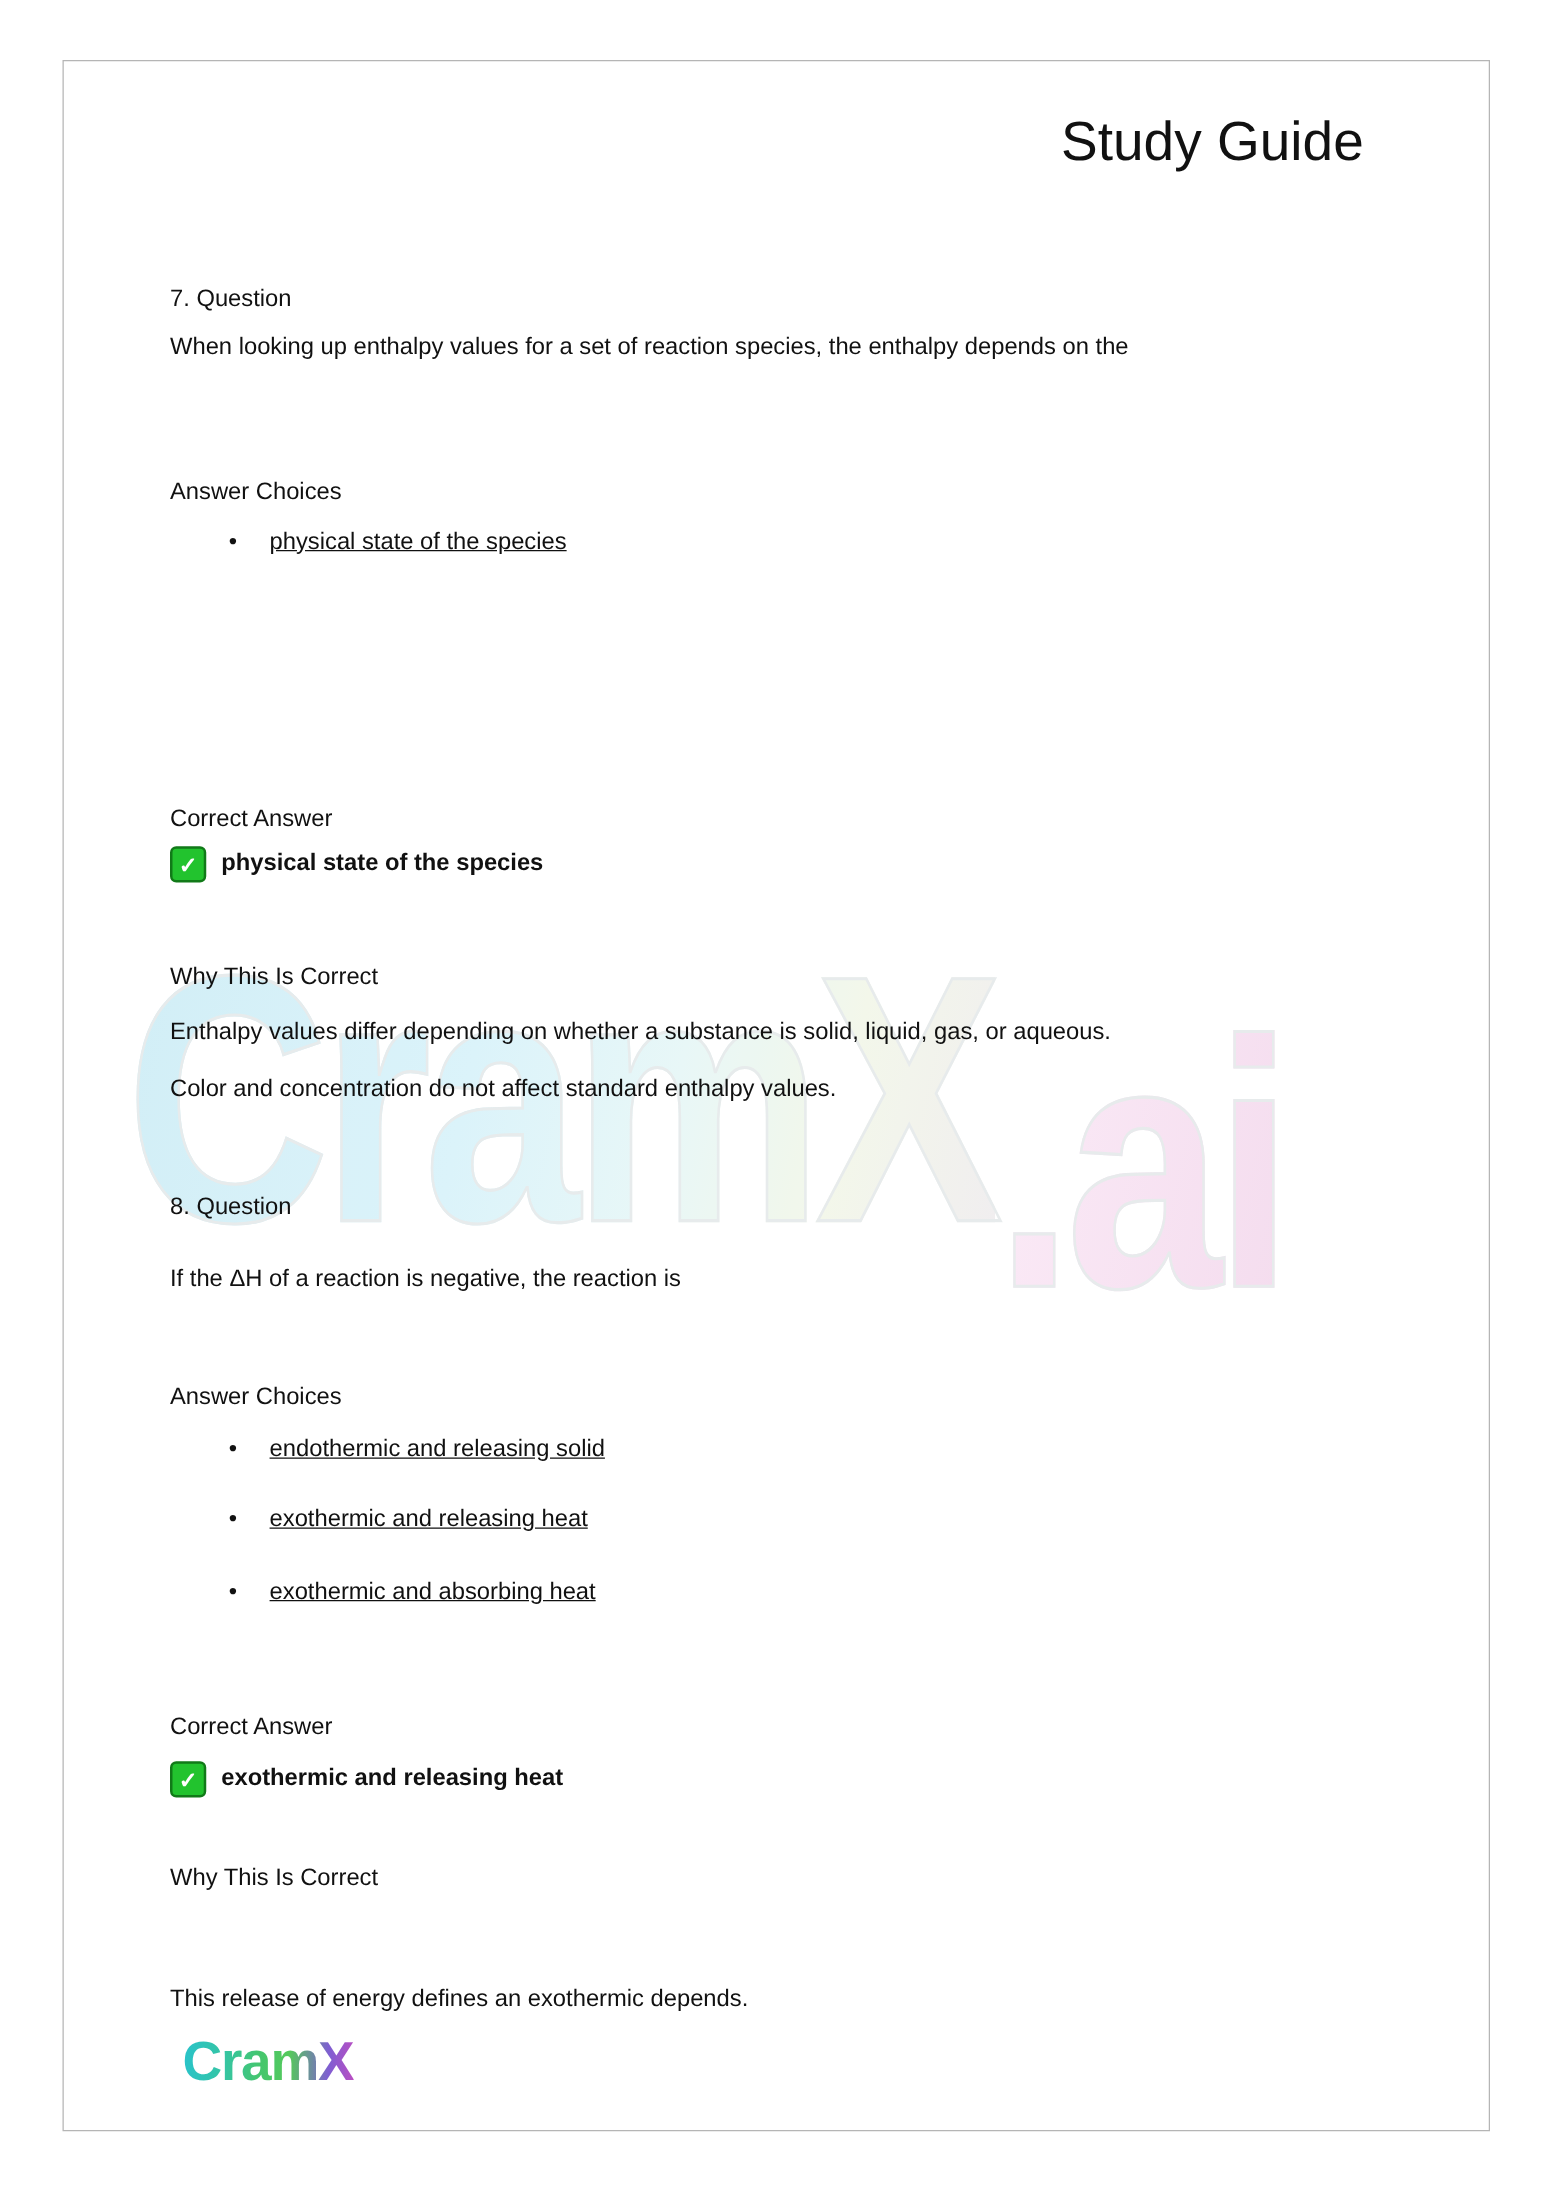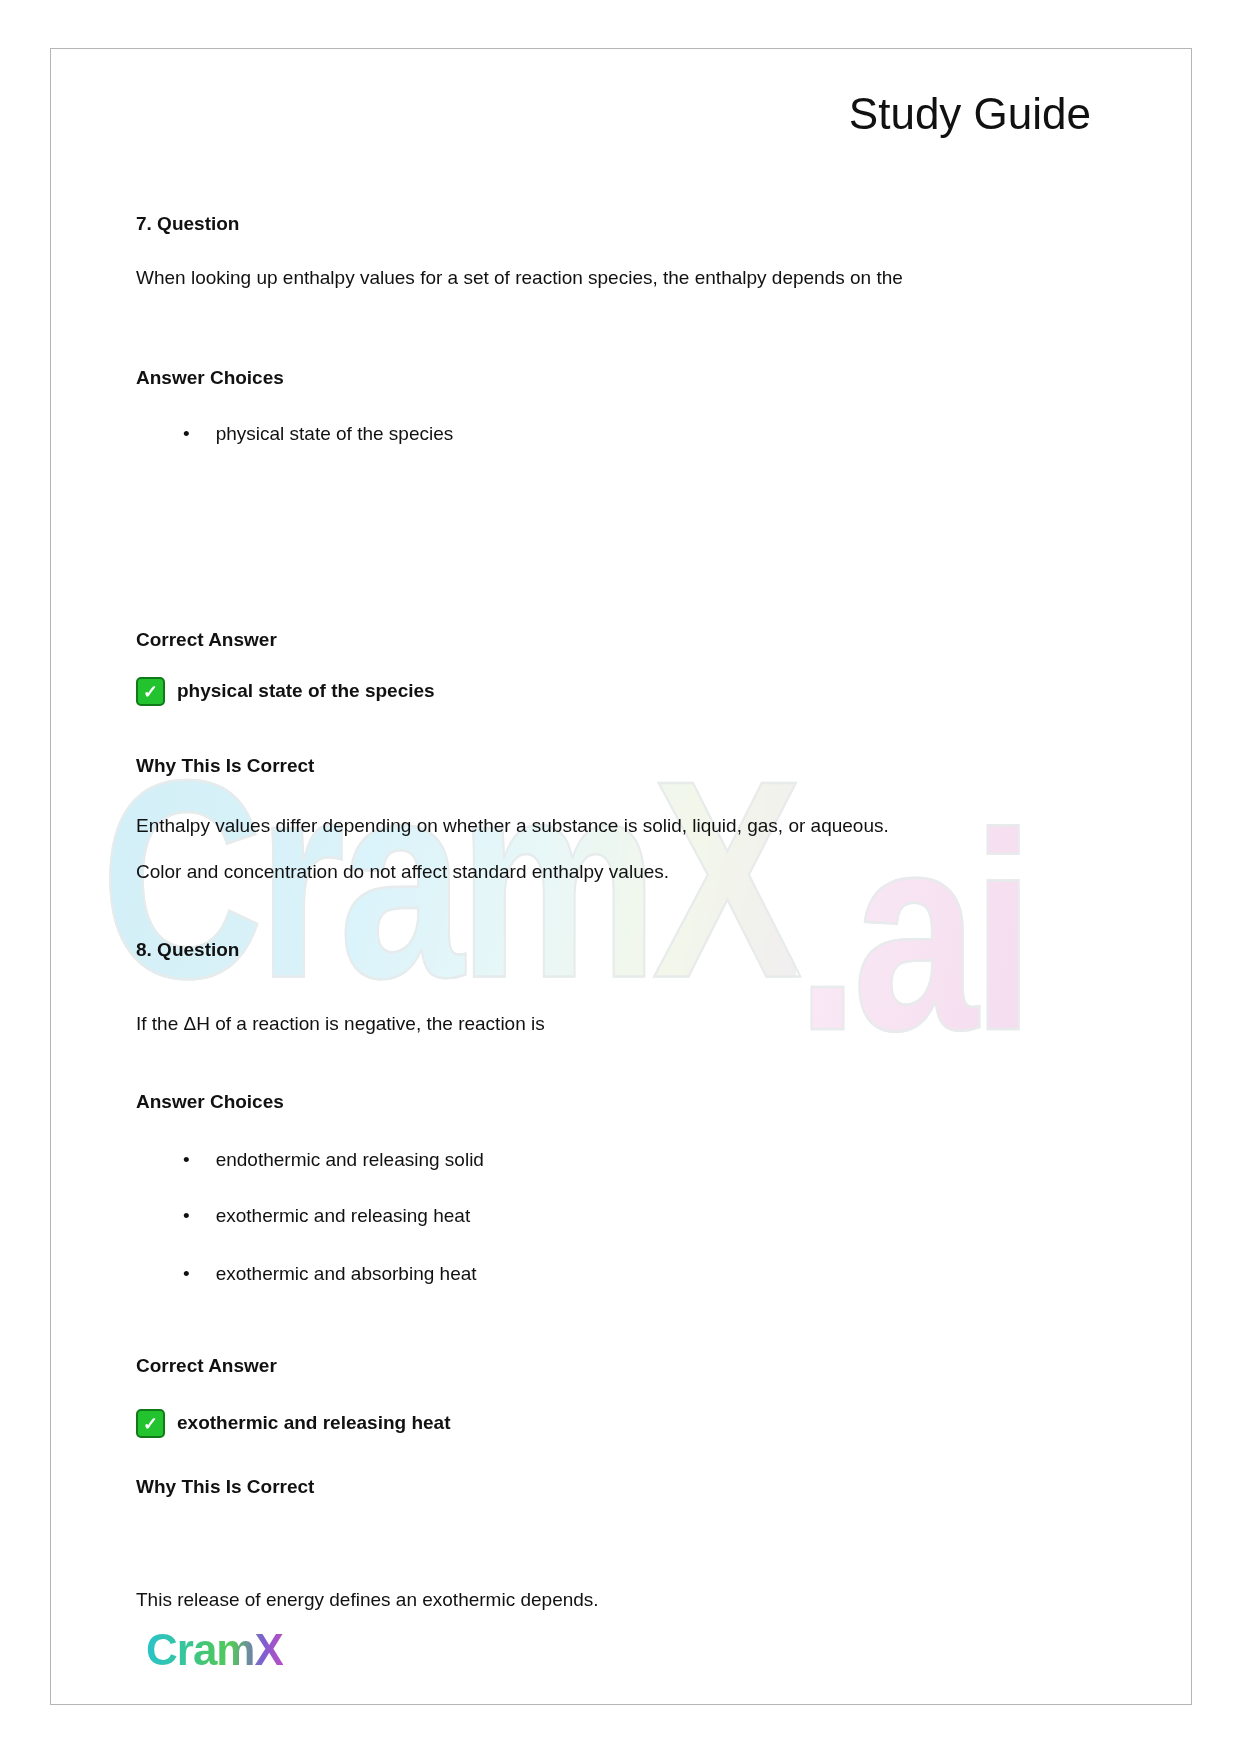--- a/index.html
+++ b/index.html
@@ -20,29 +20,29 @@
     overflow:hidden;
   }
   .content{position:relative;z-index:1;width:100%;height:100%;}
   .row{
     position:absolute;
     left:85px;right:60px;
     font-size:19px;
     line-height:1.2;
     white-space:nowrap;
   }
-  .heading{font-weight:bold;}
+  .heading{font-weight:normal;margin-top:16px;}
   .doc-title{
     position:absolute;
     top:40px;right:100px;
     font-size:44px;
     font-weight:normal;
     white-space:nowrap;
   }
-  .bullet-row{padding-left:47px;}
+  .bullet-row{padding-left:47px;text-decoration:underline;}
   .bullet-marker{display:inline-block;}
   .bullet-text{margin-left:26px;}
   .check-row{
     display:flex;
     align-items:center;
     gap:12px;
     font-weight:bold;
   }
   .checkbox{
     width:25px;height:25px;

